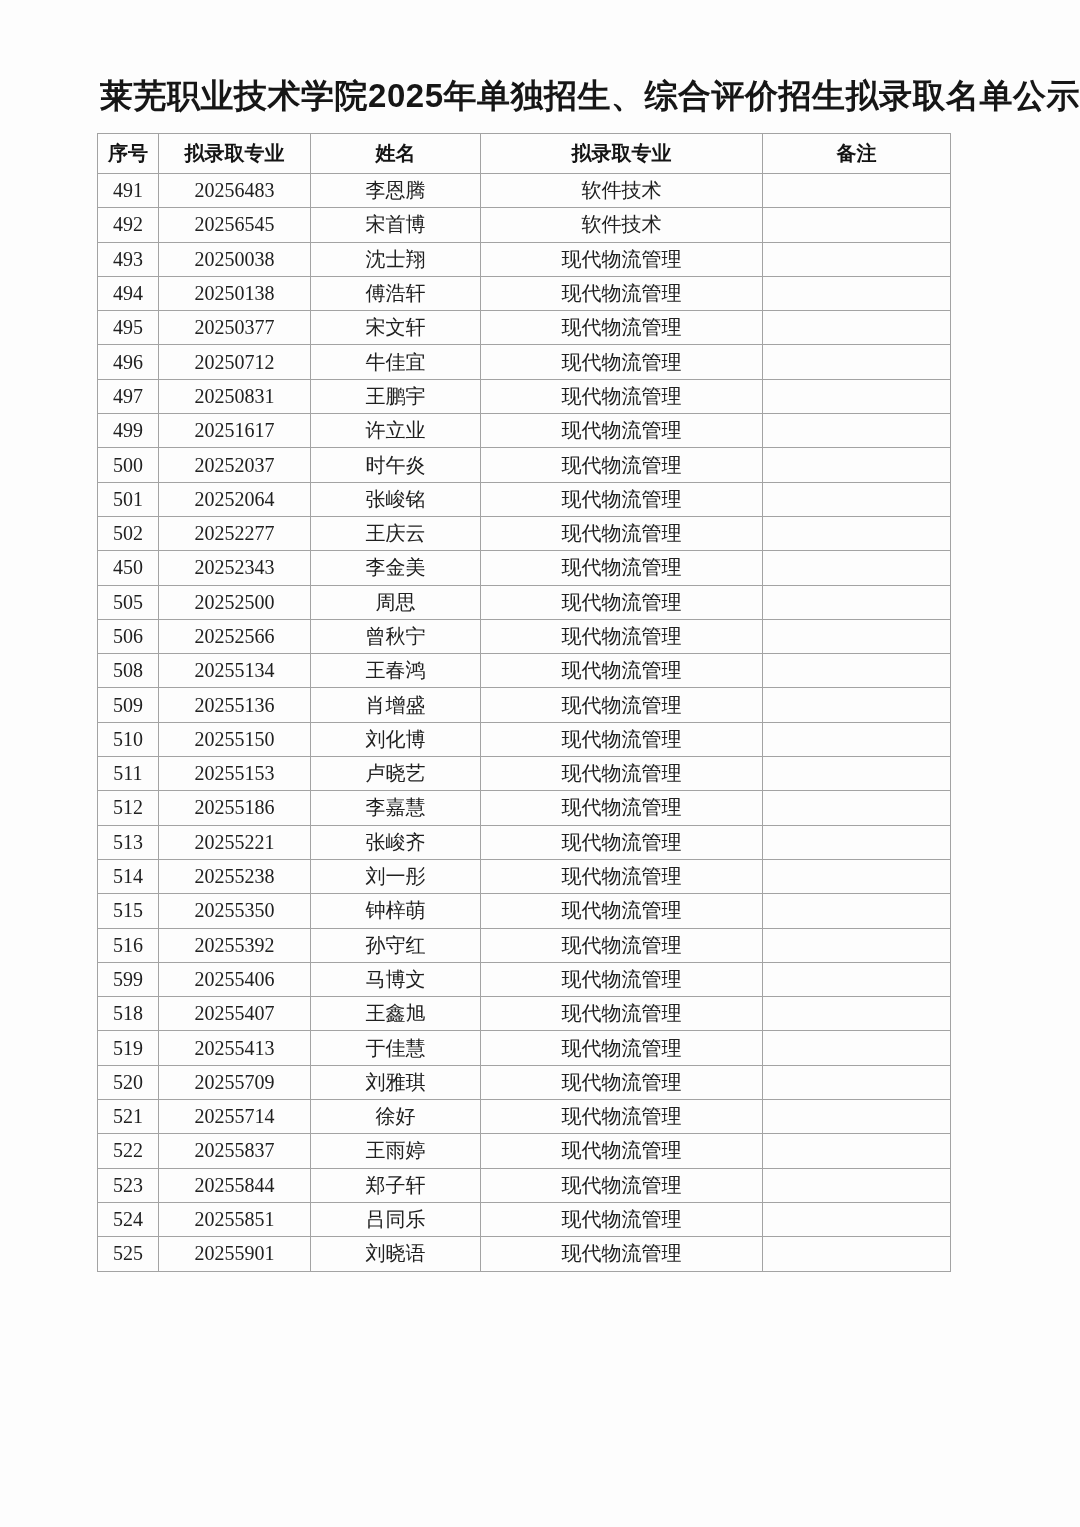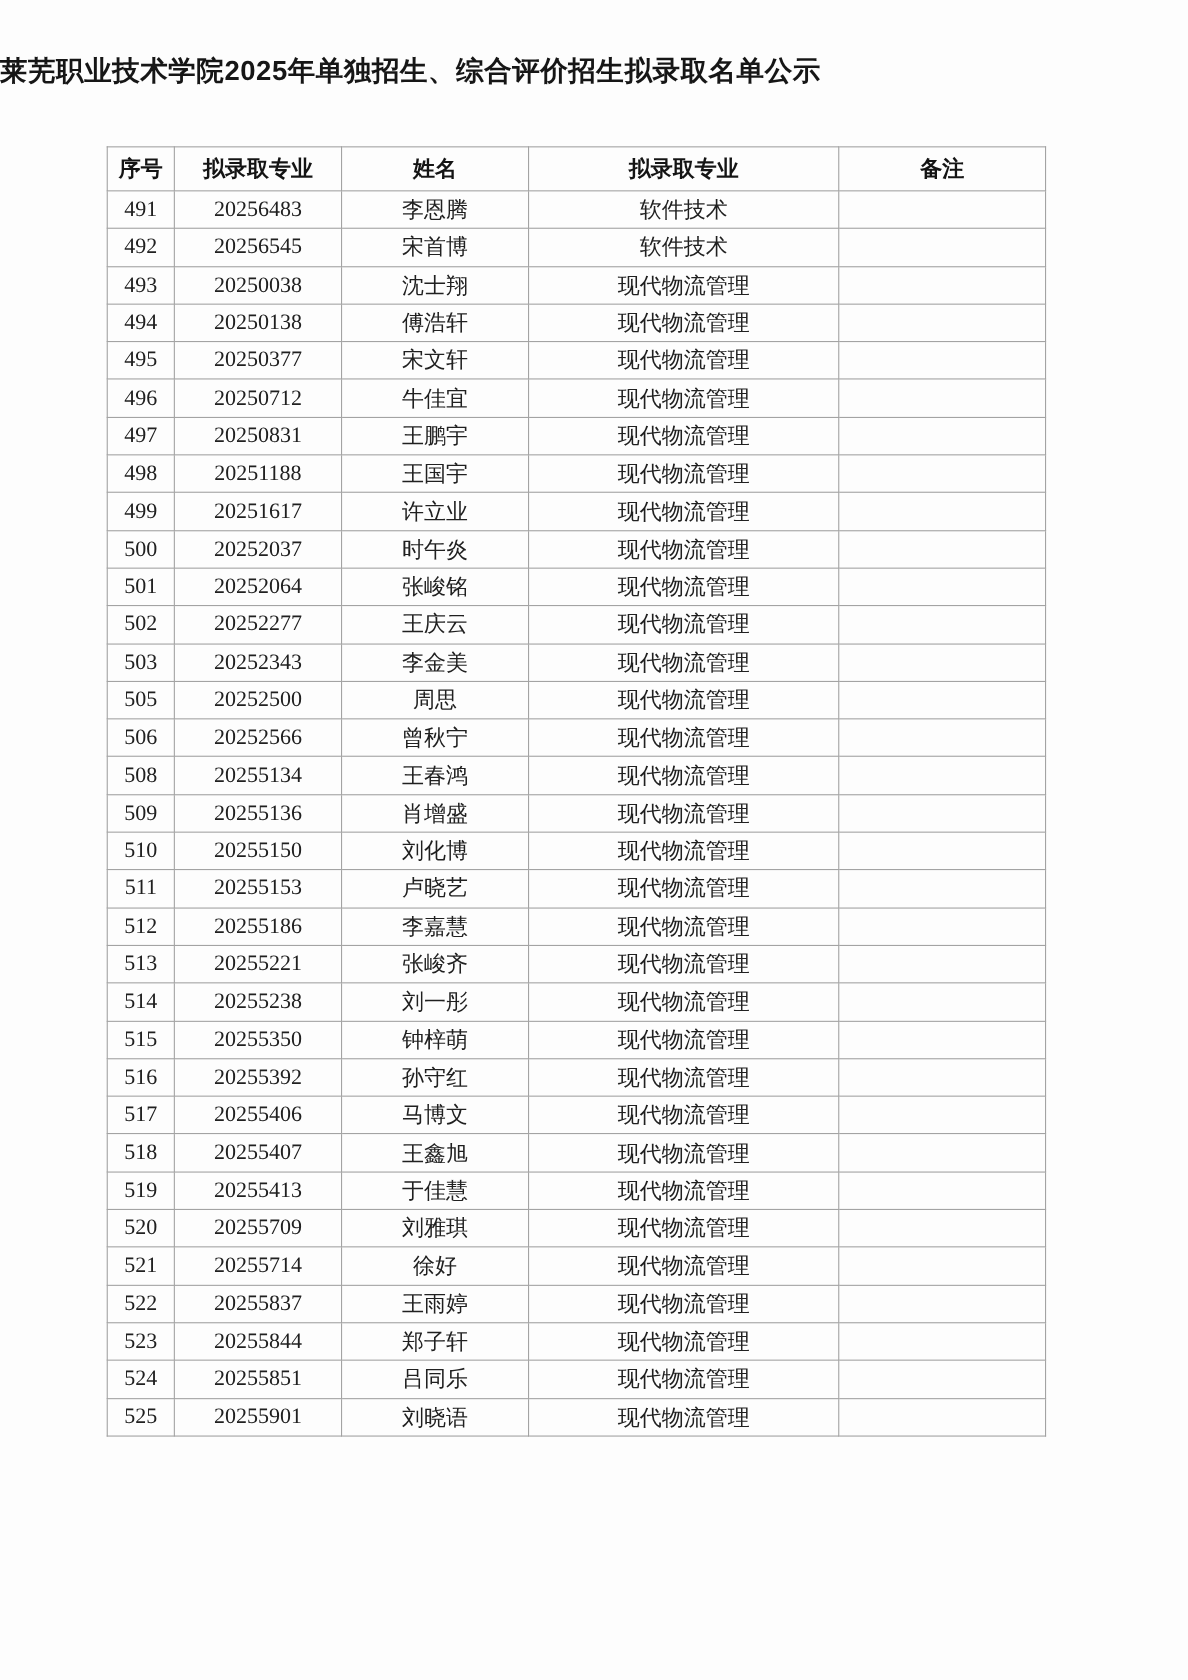--- a/index.html
+++ b/index.html
@@ -10,27 +10,27 @@
     width: 1080px;
     height: 1527px;
     background: #fdfdfd;
     position: relative;
     font-family: "Liberation Serif", "DejaVu Serif", serif;
     color: #1c1c1c;
     overflow: hidden;
   }
   .doc-title {
     position: absolute;
-    top: 48px;
+    top: 74px;
     left: 0;
     width: 100%;
-    text-align: left;
+    text-align: right;
     font-family: "Liberation Sans", "DejaVu Sans", sans-serif;
     font-weight: bold;
-    font-size: 25px;
+    font-size: 33px;
     letter-spacing: 0.5px;
     color: #161616;
   }
   table.roster {
     position: absolute;
     left: 97px;
     top: 133px;
     width: 853px;
     border-collapse: collapse;
     table-layout: fixed;
@@ -139,27 +139,20 @@
         <td></td>
       </tr>
       <tr>
         <td>497</td>
         <td>20250831</td>
         <td>王鹏宇</td>
         <td>现代物流管理</td>
         <td></td>
       </tr>
       <tr>
-        <td>498</td>
-        <td>20251188</td>
-        <td>王国宇</td>
-        <td>现代物流管理</td>
-        <td></td>
-      </tr>
-      <tr>
         <td>499</td>
         <td>20251617</td>
         <td>许立业</td>
         <td>现代物流管理</td>
         <td></td>
       </tr>
       <tr>
         <td>500</td>
         <td>20252037</td>
         <td>时午炎</td>
@@ -174,21 +167,21 @@
         <td></td>
       </tr>
       <tr>
         <td>502</td>
         <td>20252277</td>
         <td>王庆云</td>
         <td>现代物流管理</td>
         <td></td>
       </tr>
       <tr>
-        <td>503</td>
+        <td>450</td>
         <td>20252343</td>
         <td>李金美</td>
         <td>现代物流管理</td>
         <td></td>
       </tr>
       <tr>
         <td>505</td>
         <td>20252500</td>
         <td>周思</td>
         <td>现代物流管理</td>
@@ -258,21 +251,21 @@
         <td></td>
       </tr>
       <tr>
         <td>516</td>
         <td>20255392</td>
         <td>孙守红</td>
         <td>现代物流管理</td>
         <td></td>
       </tr>
       <tr>
-        <td>517</td>
+        <td>599</td>
         <td>20255406</td>
         <td>马博文</td>
         <td>现代物流管理</td>
         <td></td>
       </tr>
       <tr>
         <td>518</td>
         <td>20255407</td>
         <td>王鑫旭</td>
         <td>现代物流管理</td>

